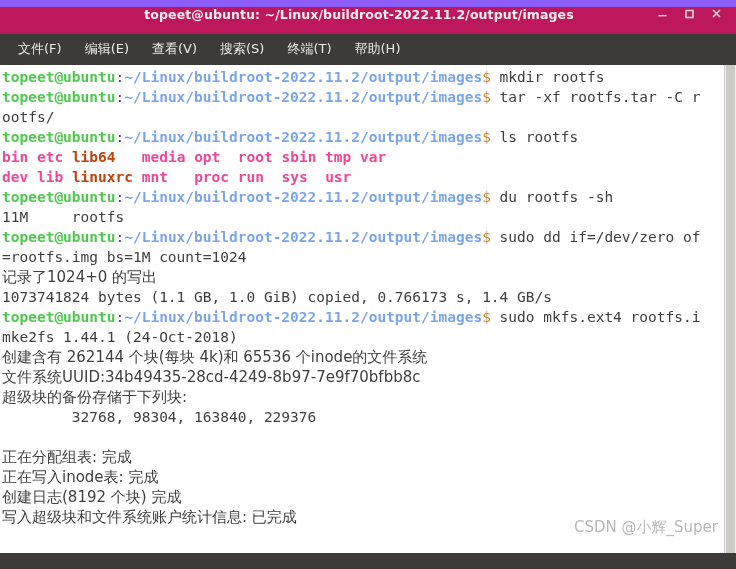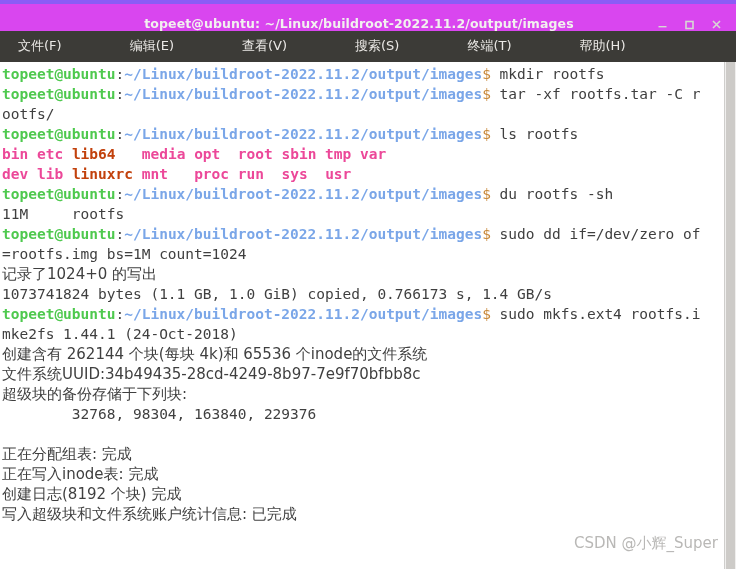--- a/index.html
+++ b/index.html
@@ -21,25 +21,25 @@
     background: #3c3b37;
     display: flex;
     flex-direction: column;
     position: relative;
   }
 
   
   .titlebar {
     height: 27px;
     min-height: 27px;
-    background: #d946ef;
-    display: flex;
-    align-items: flex-end;
-    position: relative;
-    border-top: 4px solid #8b5cf6;
+    background: #be185d;
+    display: flex;
+    align-items: flex-start;
+    position: relative;
+    border-top: 7px solid #8b5cf6;
   }
   .titlebar-title {
     flex: 1;
     text-align: center;
     color: #f2f1ef;
     font-family: "DejaVu Sans", "Liberation Sans", sans-serif;
     font-size: 12.5px;
     font-weight: bold;
     letter-spacing: 0.1px;
     padding-left: 62px;
@@ -62,38 +62,37 @@
 
   
   .menubar {
     height: 30px;
     min-height: 30px;
     background: #3c3b37;
     display: flex;
     align-items: center;
     padding-left: 9px;
     box-sizing: border-box;
-    gap: 45px;
   }
   .menu-item {
     color: #ebe9e6;
     font-family: "DejaVu Sans", "Liberation Sans", sans-serif;
     font-size: 13px;
     padding: 3px 9px 4px 9px;
     margin-right: 5px;
     white-space: nowrap;
     cursor: default;
   }
 
   
   .term-wrap {
     flex: 1;
     display: flex;
     background: #3c3b37;
-    padding: 1px 0 0 0;
+    padding: 1px 0 16px 0;
     box-sizing: border-box;
     overflow: hidden;
     position: relative;
     justify-content: flex-end;
   }
   .term {
     flex: 1;
     background: #ffffff;
     overflow: hidden;
     padding: 2px 0 0 2px;

